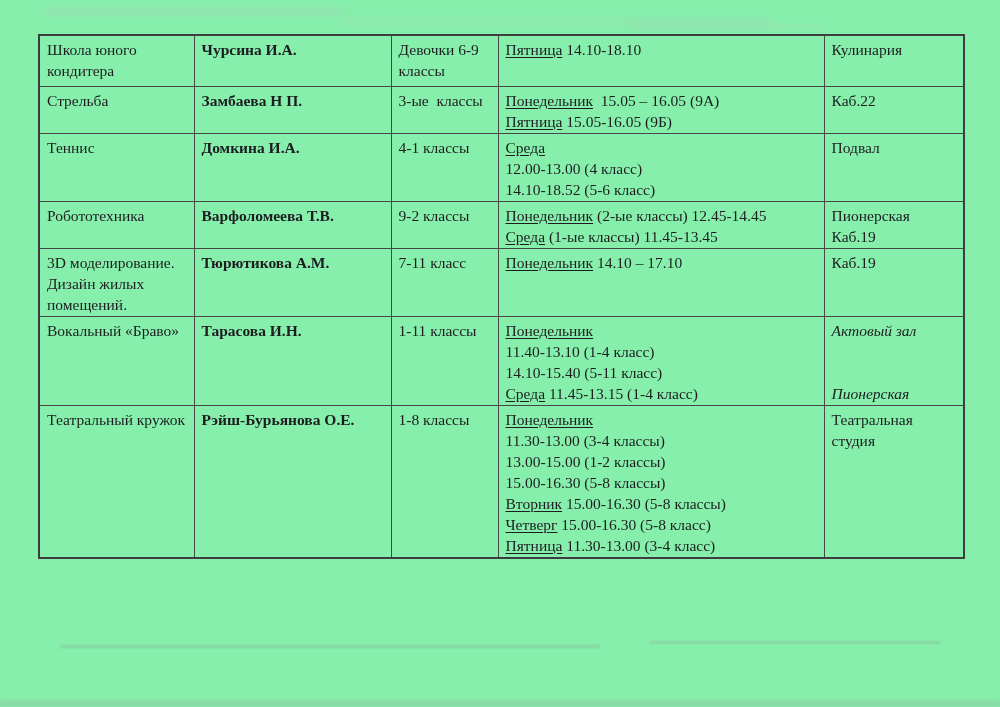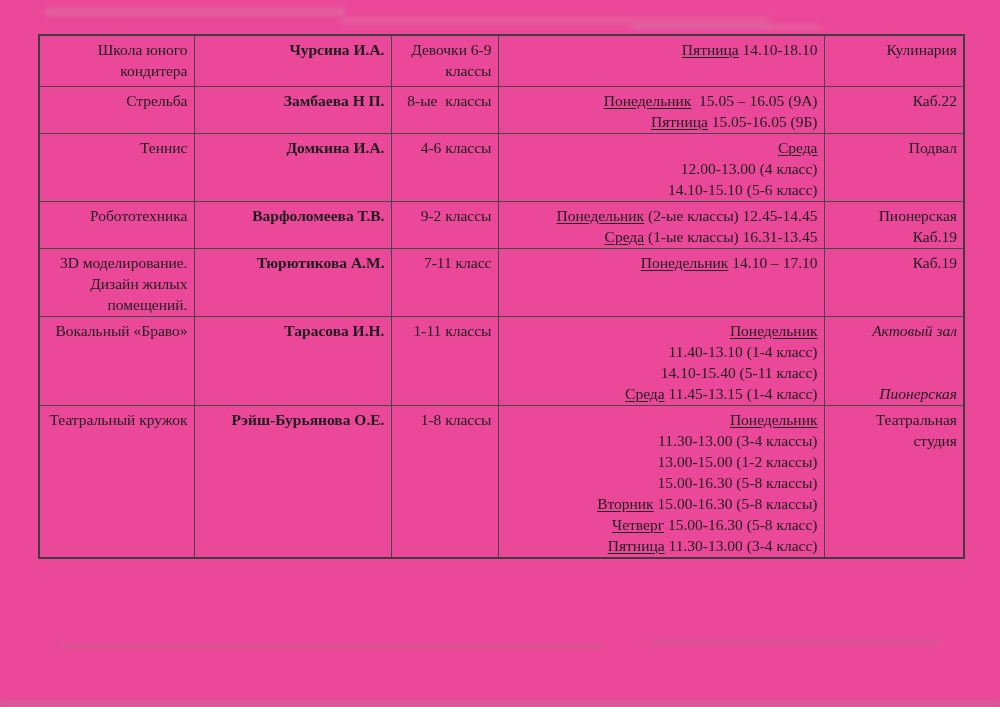--- a/index.html
+++ b/index.html
@@ -6,22 +6,21 @@
   body{
     width:1000px;height:707px;
     background:#ffffff;
     font-family:"Liberation Serif","DejaVu Serif",serif;
     color:#1d1d20;
     overflow:hidden;
   }
   .page{
     position:relative;
     width:1000px;height:707px;
-    background:#ec4899;
-    text-align:right;
+    background:#86efac;
   }
   table.sched{
     position:absolute;
     left:38px;top:34px;
     width:925px;
     border-collapse:collapse;
     table-layout:fixed;
     font-size:15.5px;
   }
   table.sched td{
@@ -77,36 +76,36 @@
         <tr>
           <td><div class="line">Школа юного кондитера</div></td>
           <td><div class="line bold">Чурсина И.А.</div></td>
           <td><div class="line">Девочки 6-9 классы</div></td>
           <td><div class="line"><span class="day">Пятница</span><span> 14.10-18.10</span></div></td>
           <td><div class="line">Кулинария</div></td>
         </tr>
         <tr>
           <td><div class="line">Стрельба</div></td>
           <td><div class="line bold">Замбаева Н П.</div></td>
-          <td><div class="line">8-ые  классы</div></td>
+          <td><div class="line">3-ые  классы</div></td>
           <td><div class="line"><span class="day">Понедельник</span><span>  15.05 – 16.05 (9А)</span></div><div class="line"><span class="day">Пятница</span><span> 15.05-16.05 (9Б)</span></div></td>
           <td><div class="line">Каб.22</div></td>
         </tr>
         <tr>
           <td><div class="line">Теннис</div></td>
           <td><div class="line bold">Домкина И.А.</div></td>
-          <td><div class="line">4-6 классы</div></td>
-          <td><div class="line"><span class="day">Среда</span></div><div class="line"><span>12.00-13.00 (4 класс)</span></div><div class="line"><span>14.10-15.10 (5-6 класс)</span></div></td>
+          <td><div class="line">4-1 классы</div></td>
+          <td><div class="line"><span class="day">Среда</span></div><div class="line"><span>12.00-13.00 (4 класс)</span></div><div class="line"><span>14.10-18.52 (5-6 класс)</span></div></td>
           <td><div class="line">Подвал</div></td>
         </tr>
         <tr>
           <td><div class="line">Робототехника</div></td>
           <td><div class="line bold">Варфоломеева Т.В.</div></td>
           <td><div class="line">9-2 классы</div></td>
-          <td><div class="line"><span class="day">Понедельник</span><span> (2-ые классы) 12.45-14.45</span></div><div class="line"><span class="day">Среда</span><span> (1-ые классы) 16.31-13.45</span></div></td>
+          <td><div class="line"><span class="day">Понедельник</span><span> (2-ые классы) 12.45-14.45</span></div><div class="line"><span class="day">Среда</span><span> (1-ые классы) 11.45-13.45</span></div></td>
           <td><div class="line">Пионерская</div><div class="line">Каб.19</div></td>
         </tr>
         <tr>
           <td><div class="line">3D моделирование. Дизайн жилых помещений.</div></td>
           <td><div class="line bold">Тюрютикова А.М.</div></td>
           <td><div class="line">7-11 класс</div></td>
           <td><div class="line"><span class="day">Понедельник</span><span> 14.10 – 17.10</span></div></td>
           <td><div class="line">Каб.19</div></td>
         </tr>
         <tr>

